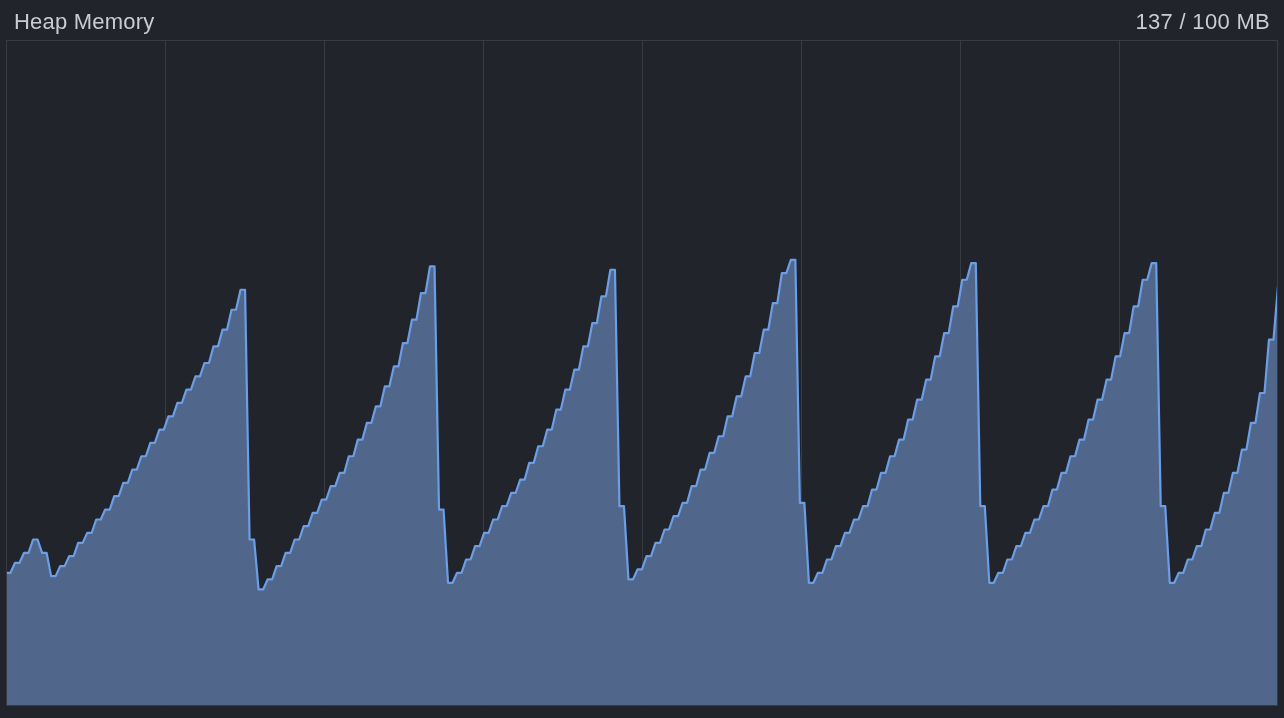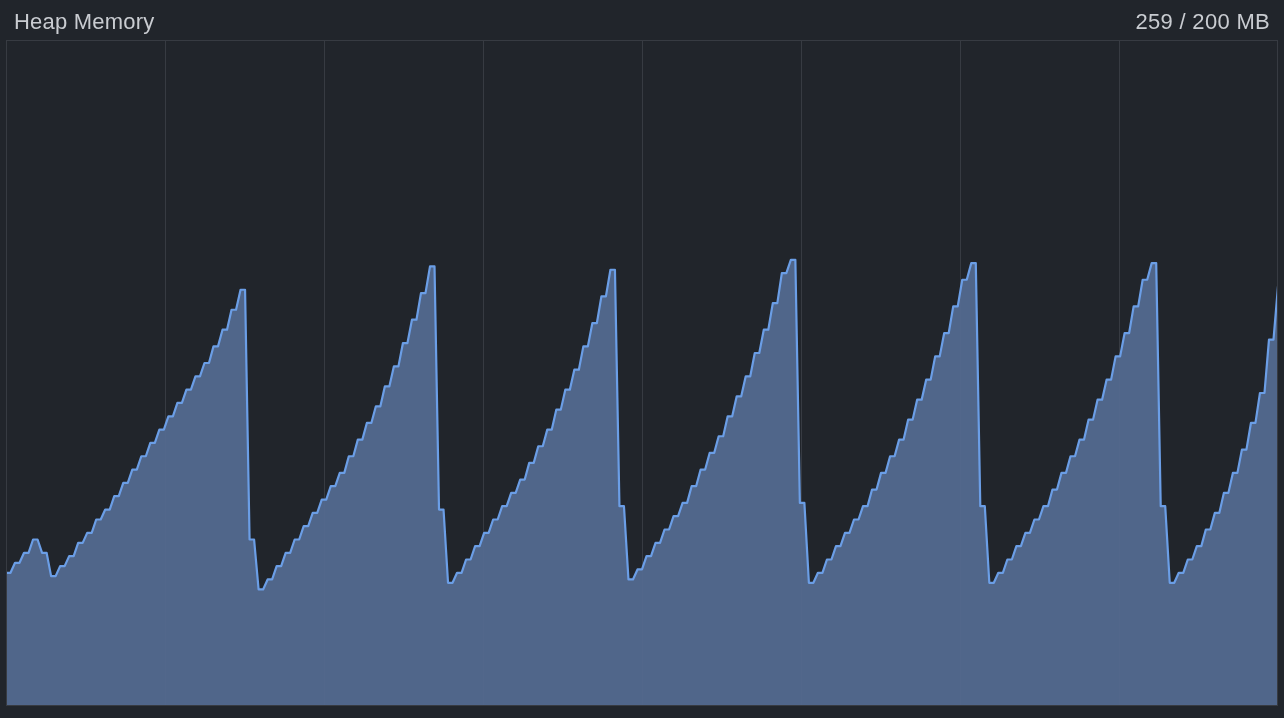--- a/index.html
+++ b/index.html
@@ -67,21 +67,21 @@
       stroke-width: 1;
       shape-rendering: crispEdges;
     }
   </style>
 </head>
 <body>
 
 <div class="panel">
   <div class="header">
     <span class="title">Heap Memory</span>
-    <span class="value">259 / 200 MB</span>
+    <span class="value">137 / 100 MB</span>
   </div>
   <div class="chart-wrap">
     <svg class="chart" viewBox="0 0 1272 666" preserveAspectRatio="none">
       <g class="grid">
           <line x1="0.0" y1="0" x2="0.0" y2="666"></line>
           <line x1="159.0" y1="0" x2="159.0" y2="666"></line>
           <line x1="318.0" y1="0" x2="318.0" y2="666"></line>
           <line x1="477.0" y1="0" x2="477.0" y2="666"></line>
           <line x1="636.0" y1="0" x2="636.0" y2="666"></line>
           <line x1="795.0" y1="0" x2="795.0" y2="666"></line>

